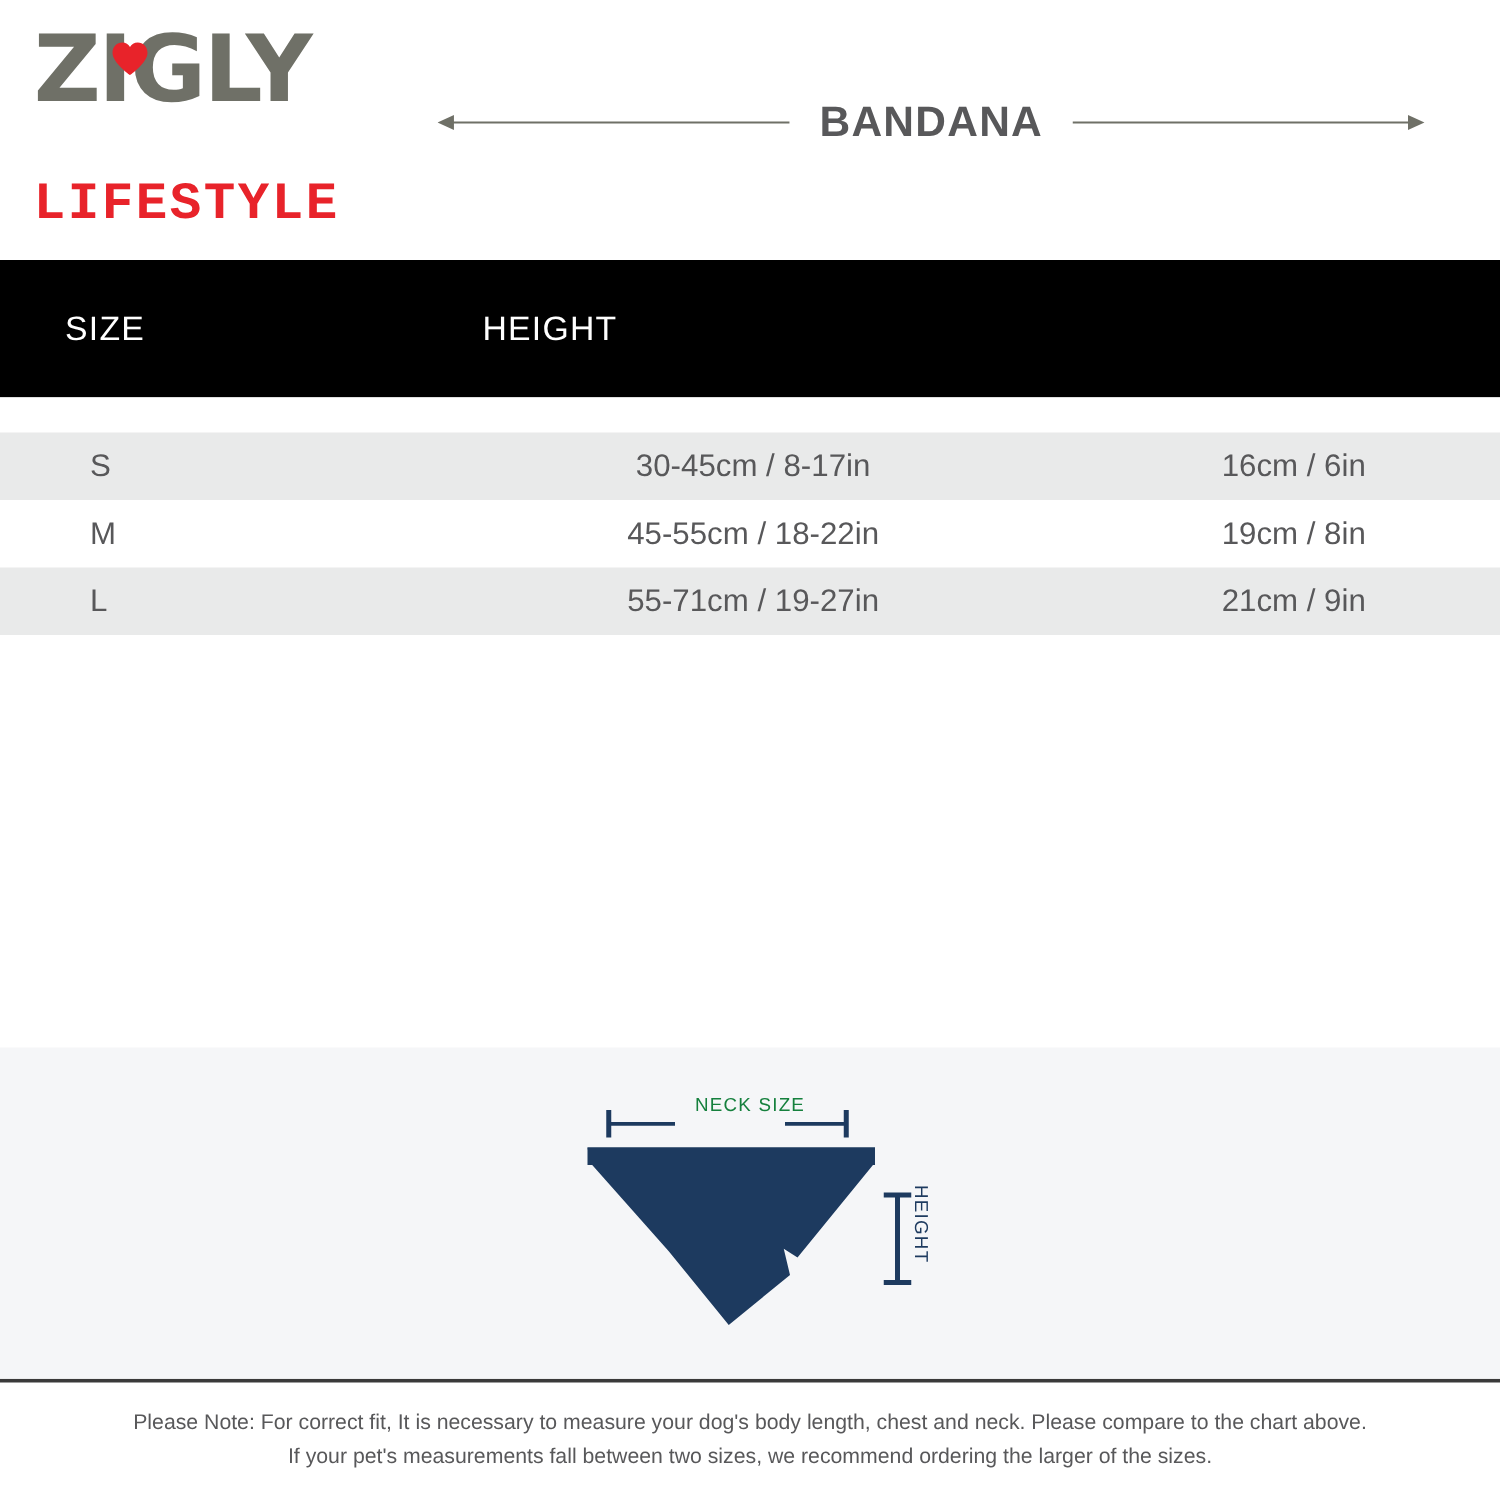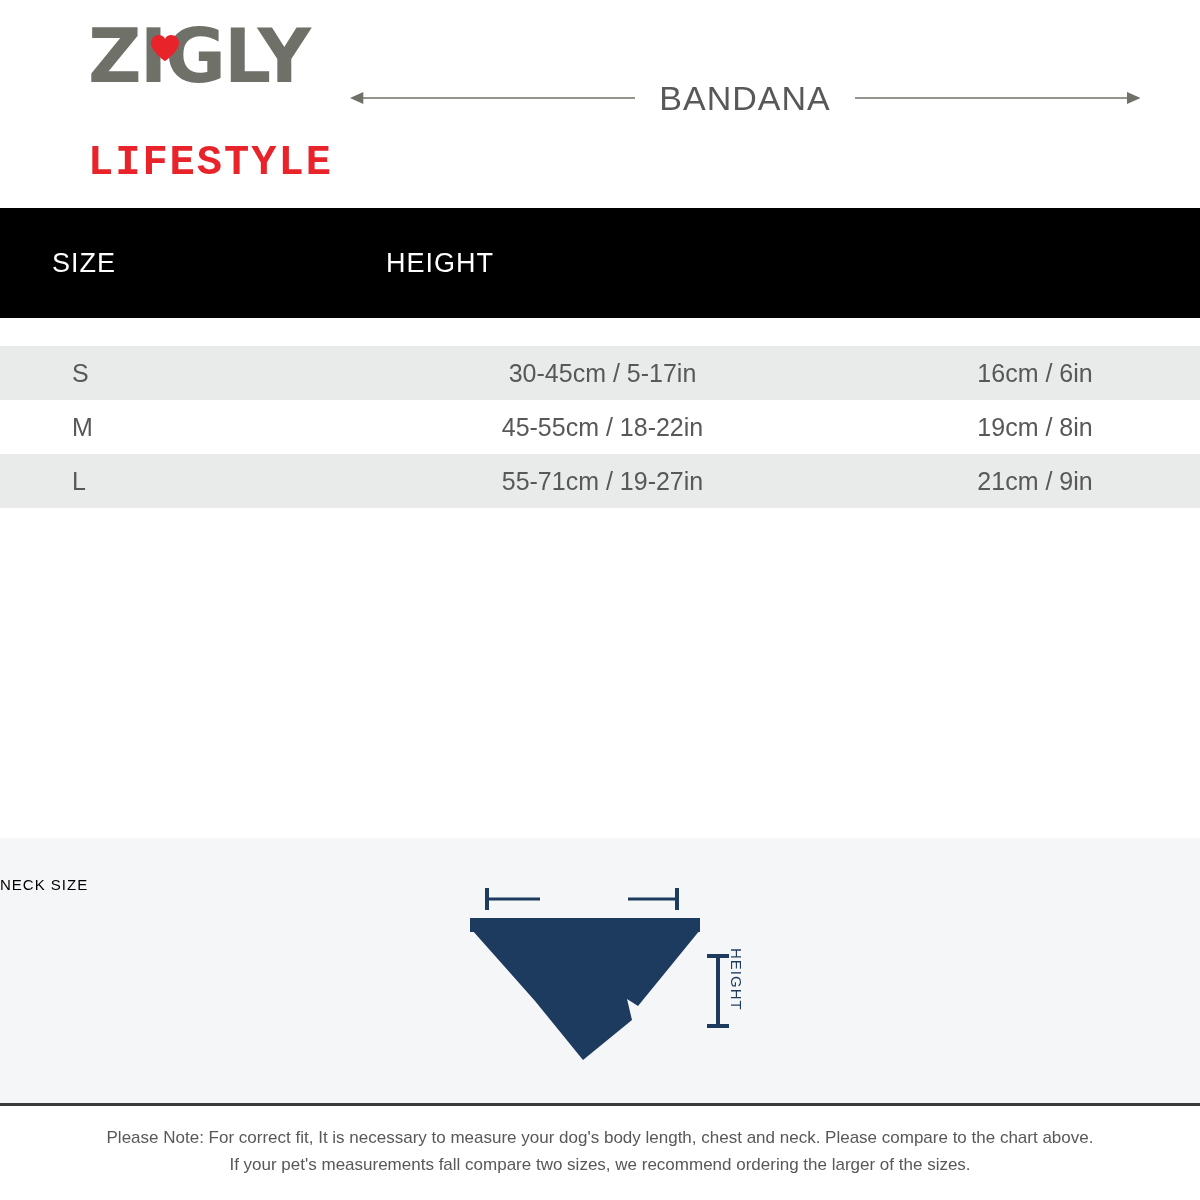--- a/index.html
+++ b/index.html
@@ -18,21 +18,21 @@
 
   
   .header {
     height: 208px;
     display: flex;
     align-items: center;
     position: relative;
   }
   .logo-block {
     width: 340px;
-    padding-left: 88px;
+    padding-left: 27px;
     box-sizing: border-box;
     display: flex;
     flex-direction: column;
     align-items: flex-start;
     justify-content: center;
     gap: 41px;
   }
   .logo-top {
     position: relative;
     font-family: "DejaVu Sans", sans-serif;
@@ -81,21 +81,21 @@
     align-items: center;
     height: 16px;
     color: #6f7067;
   }
   .product-title {
     font-size: 34px;
     letter-spacing: 1px;
     color: #58585a;
     padding: 0 24px;
     white-space: nowrap;
-    font-weight: normal;
+    font-weight: bold;
   }
 
   
   .table-head {
     background: #000000;
     height: 110px;
     display: flex;
     align-items: center;
     color: #ffffff;
     font-size: 27px;
@@ -133,24 +133,24 @@
   .diagram-inner {
     position: relative;
     width: 100%;
     height: 100%;
   }
   .neck-label {
     position: absolute;
     top: 38px;
     left: 0;
     width: 100%;
-    text-align: left;
+    text-align: center;
     font-size: 15px;
     letter-spacing: 1px;
-    color: #000000;
+    color: #15803d;
   }
   .height-label {
     position: absolute;
     left: 728px;
     top: 110px;
     font-size: 15px;
     letter-spacing: 1px;
     color: #1d3a5f;
     writing-mode: vertical-rl;
   }
@@ -205,21 +205,21 @@
 <div class="table-head">
   <div class="col-size">SIZE</div>
   <div class="col-height">HEIGHT</div>
 </div>
 
 <div class="table-body">
   <div class="spacer-row"></div>
 
   <div class="row odd">
     <div class="col-size">S</div>
-    <div class="col-neck">30-45cm / 5-17in</div>
+    <div class="col-neck">30-45cm / 8-17in</div>
     <div class="col-height">16cm / 6in</div>
   </div>
 
   <div class="row even">
     <div class="col-size">M</div>
     <div class="col-neck">45-55cm / 18-22in</div>
     <div class="col-height">19cm / 8in</div>
   </div>
 
   <div class="row odd">
@@ -249,14 +249,14 @@
       <line x1="707" y1="118" x2="729" y2="118" stroke="#1d3a5f" stroke-width="4"></line>
       <line x1="707" y1="188" x2="729" y2="188" stroke="#1d3a5f" stroke-width="4"></line>
     </svg>
 
     <div class="height-label">HEIGHT</div>
   </div>
 </div>
 
 <div class="footer">
   <div>Please Note: For correct fit, It is necessary to measure your dog's body length, chest and neck. Please compare to the chart above.</div>
-  <div>If your pet's measurements fall compare two sizes, we recommend ordering the larger of the sizes.</div>
+  <div>If your pet's measurements fall between two sizes, we recommend ordering the larger of the sizes.</div>
 </div>
 
 </body></html>

